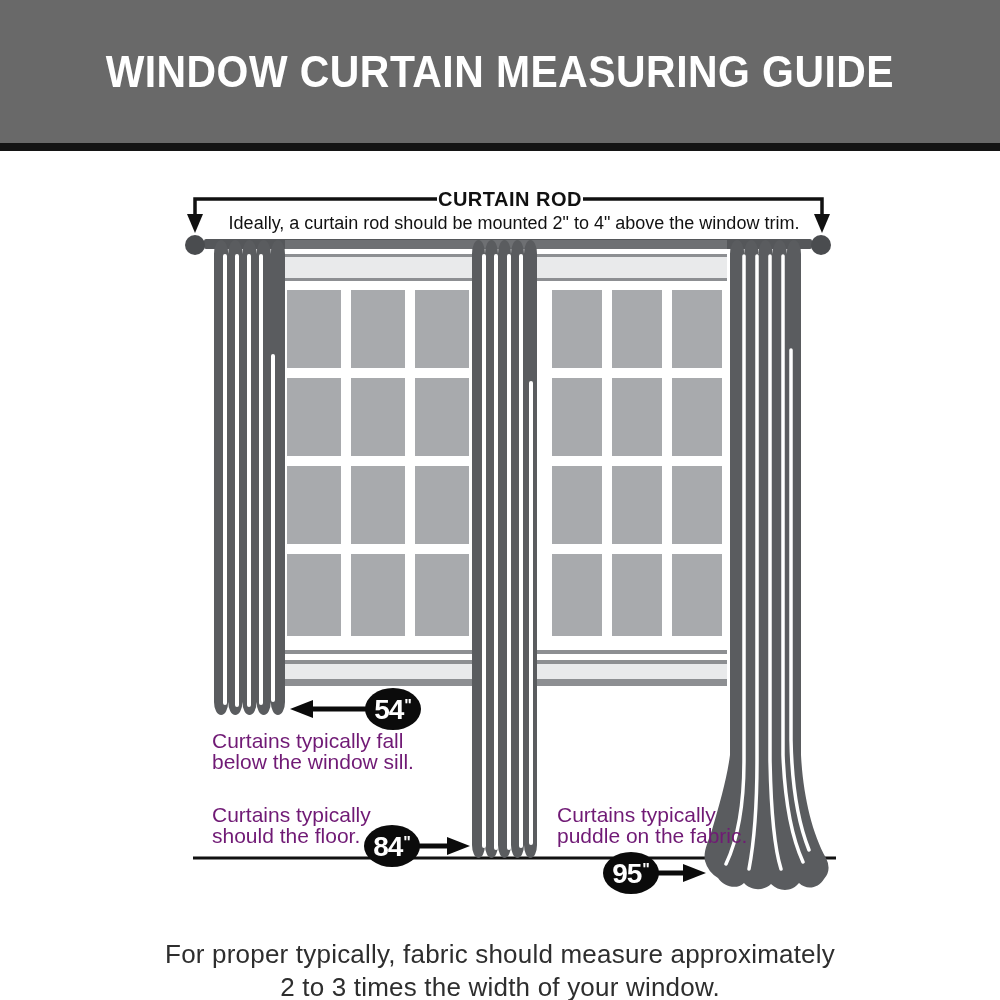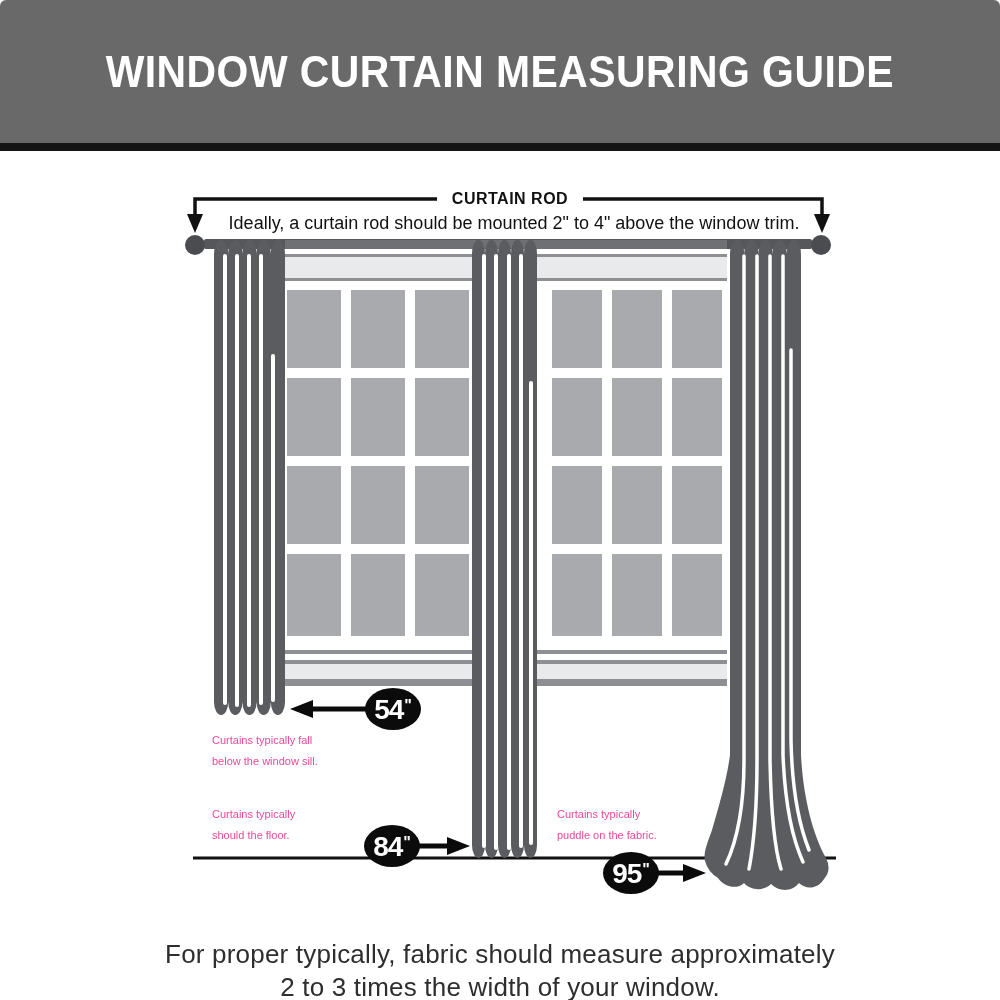--- a/index.html
+++ b/index.html
@@ -1,45 +1,45 @@
 <!DOCTYPE html>
 <html><head>
 <meta charset="utf-8">
 <style>
   * { margin:0; padding:0; box-sizing:border-box; }
   html,body { background:#ffffff; }
   body { width:1000px; height:1000px; font-family:"Liberation Sans", sans-serif; }
-  .page { position:relative; width:1000px; height:1000px; background:#ffffff; overflow:hidden;border-radius:6px; }
+  .page { position:relative; width:1000px; height:1000px; background:#ffffff; overflow:hidden; }
 
   
   .header {
     position:absolute; left:0; top:0; width:1000px; height:151px;
     background:#696969; border-bottom:8px solid #141414;
     display:flex; align-items:center; justify-content:center;
   }
   .title {
     color:#ffffff; font-size:44px; font-weight:bold; white-space:nowrap;
     transform:scaleX(0.93); letter-spacing:0.5px;
   }
 
   
   .diagram { position:absolute; left:0; top:0; width:1000px; height:1000px; }
 
   
   .ovl { position:absolute; color:#161616; }
   .rod-label {
     left:437px; top:188px; width:146px; text-align:center;
-    font-size:16px; font-weight:bold; letter-spacing:0.5px; line-height:22px; color:#111;
+    font-size:20px; font-weight:bold; letter-spacing:0.5px; line-height:22px; color:#111;
     background:#fff;
   }
   .rod-note {
     left:0; top:211px; width:1028px; text-align:center;
     font-size:18px; line-height:24px; color:#111;
   }
-  .note { font-size:11px; line-height:21px; color:#ec4899; }
+  .note { font-size:21px; line-height:21px; color:#701a75; }
   .note-63 { left:212px; top:730px; }
   .note-84 { left:212px; top:804px; }
   .note-95 { left:557px; top:804px; }
 
   .badge-label {
     position:absolute; transform:translate(-50%,-50%);
     color:#ffffff; font-weight:bold; font-size:28px; letter-spacing:-1px; white-space:nowrap;
   }
   .badge-label .unit { font-size:16px; position:relative; top:-8px; letter-spacing:0; margin-left:1px; }
   .badge-63 { left:393px; top:710px; }

